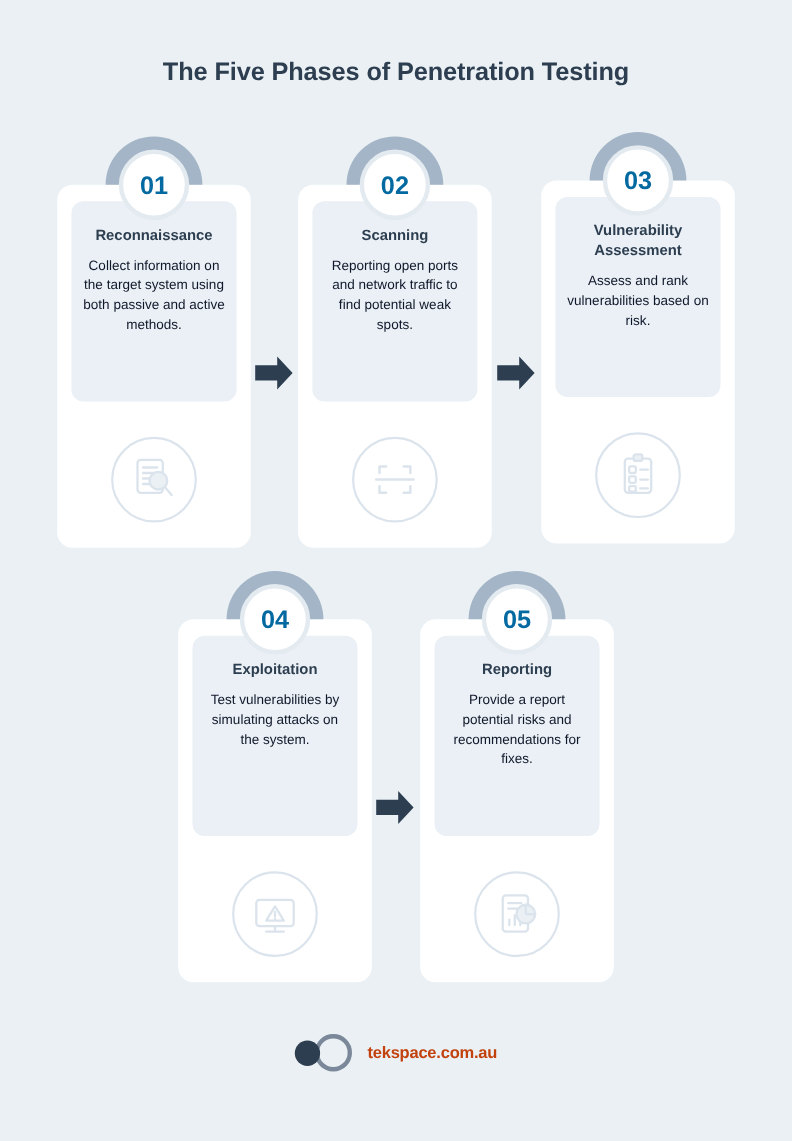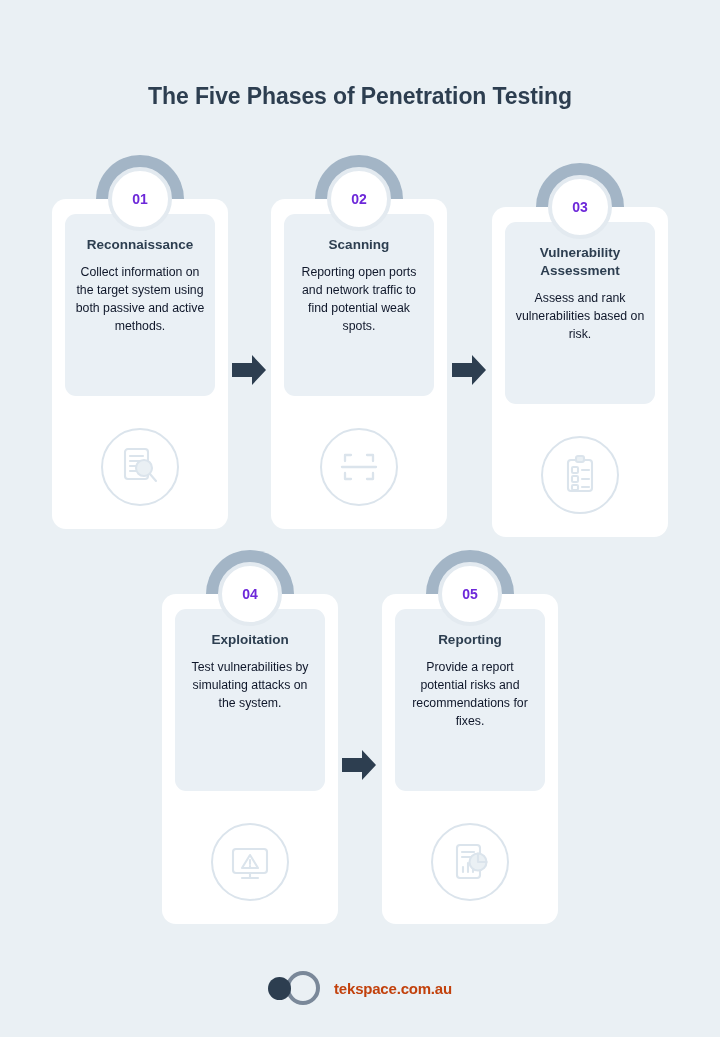--- a/index.html
+++ b/index.html
@@ -4,21 +4,21 @@
 <style>
   * { margin:0; padding:0; box-sizing:border-box; }
 
   html, body {
     width:720px; height:1037px;
     background:#eaf0f4;
     font-family:"Liberation Sans", sans-serif;
     overflow:hidden;
   }
 
-  #page { position:relative; width:720px; height:922px;margin-top:31px; }
+  #page { position:relative; width:720px; height:922px; }
 
   
   .page-title {
     position:absolute; left:0; top:52px; width:720px;
     text-align:center;
     font-size:23px; font-weight:bold; letter-spacing:-0.1px;
     color:#2d3e50;
   }
 
   
@@ -42,22 +42,22 @@
   }
   .badge {
     position:absolute;
     left:50%; transform:translateX(-50%);
     top:-32px;
     width:64px; height:64px;
     background:#ffffff;
     border:4px solid #e3eaf0;
     border-radius:50%;
     display:flex; align-items:center; justify-content:center;
-    font-size:14px; font-weight:bold;
-    color:#6d28d9;
+    font-size:23px; font-weight:bold;
+    color:#0369a1;
     z-index:3;
   }
 
   
   .inner {
     position:absolute;
     left:13px; top:15px;
     width:150px; height:182px;
     background:#eaf0f5;
     border-radius:11px;
@@ -169,21 +169,21 @@
       </svg>
     </div>
   </div>
 
   <div class="arrow" style="left:448px; top:319px;">
     <svg width="42" height="40" viewBox="0 0 42 40">
       <path d="M4 13 H24 V5 L38 20 L24 35 V27 H4 Z" fill="#2d3e50"></path>
     </svg>
   </div>
 
-  <div class="card card-wide" style="left:492px; top:176px;">
+  <div class="card card-wide" style="left:492px; top:164px;">
     <div class="badge-arc"></div>
     <div class="badge">03</div>
     <div class="inner">
       <div class="card-title">Vulnerability Assessment</div>
       <div class="card-desc">Assess and rank vulnerabilities based on risk.</div>
     </div>
     <div class="icon-bubble">
       <svg width="46" height="46" viewBox="0 0 46 46" fill="none" stroke="#dbe4ec" stroke-width="2.1" stroke-linecap="round" stroke-linejoin="round">
         <rect x="11" y="8" width="24" height="31" rx="3"></rect>
         <rect x="19" y="4" width="8" height="6" rx="2" fill="#eaf0f4"></rect>

